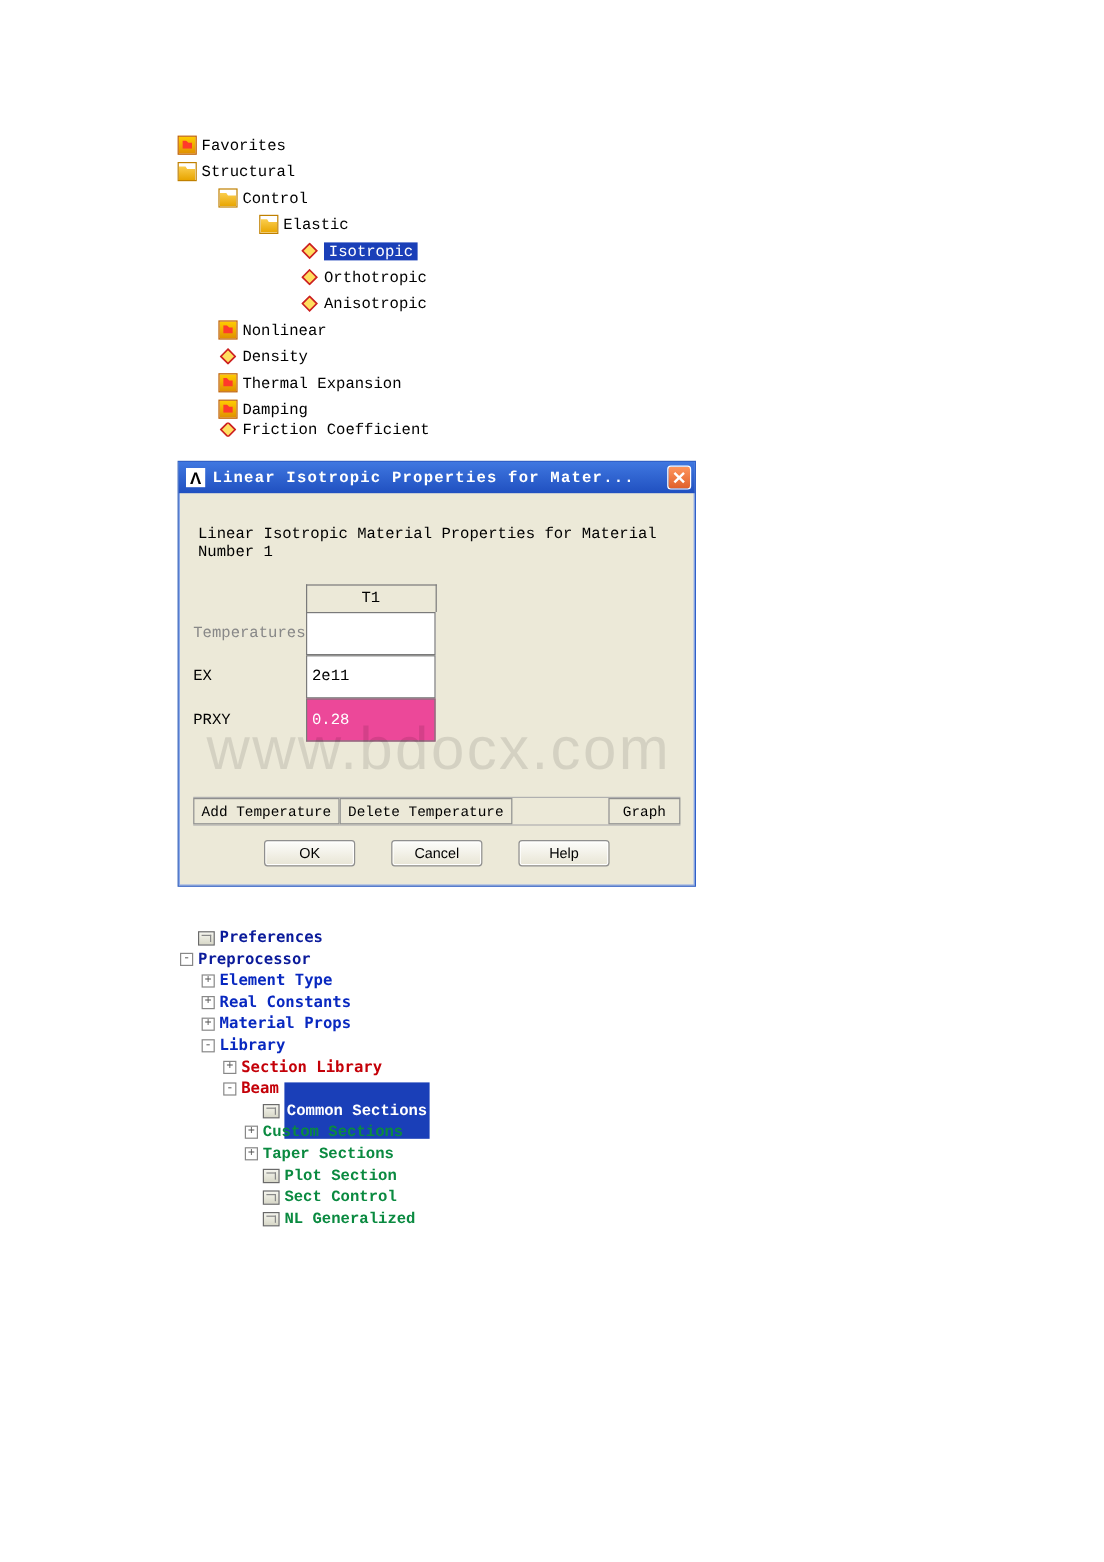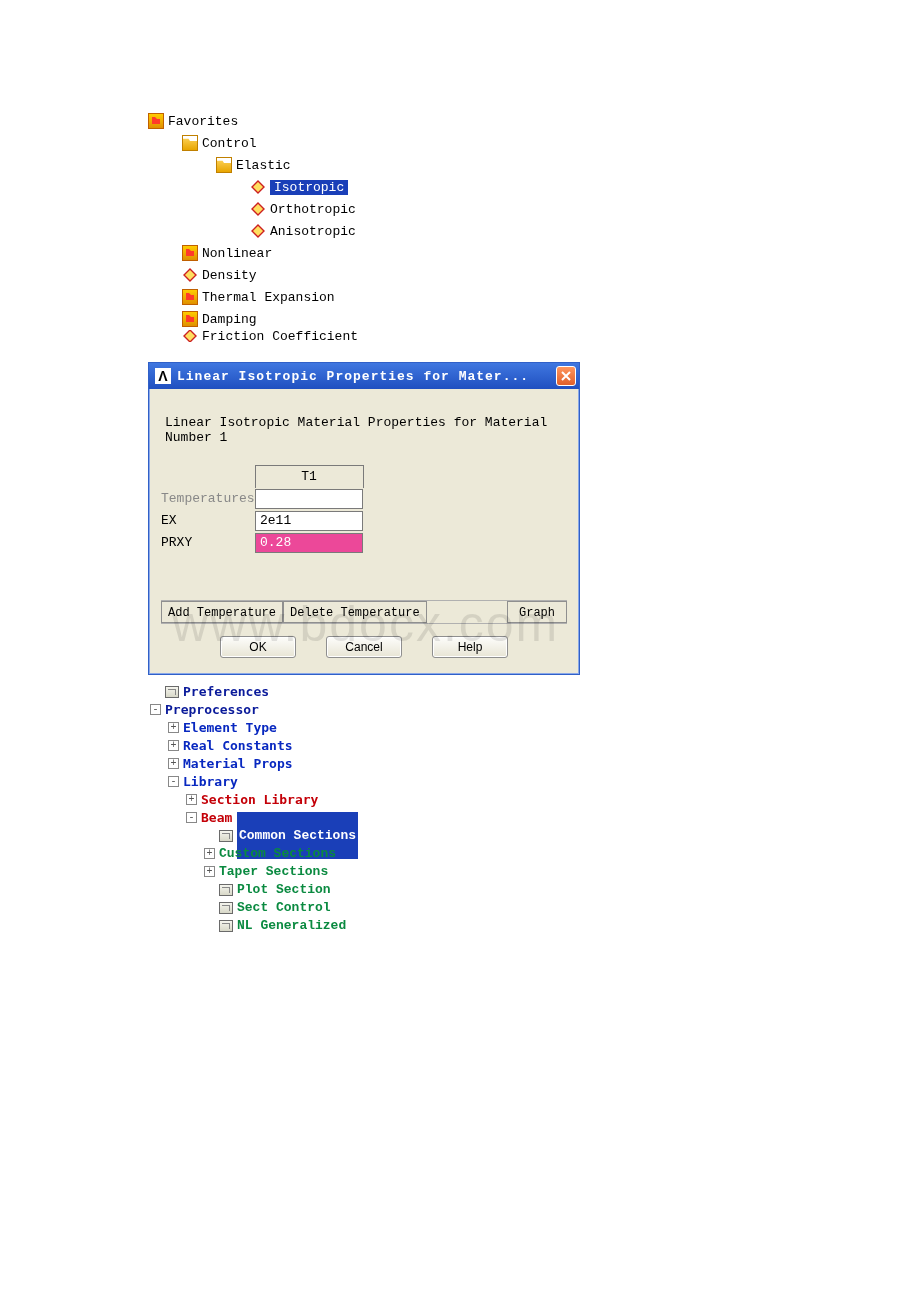--- a/index.html
+++ b/index.html
@@ -113,21 +113,21 @@
     padding-left: 0;
   }
   .grid .col-left.dim { color: #888; }
   .grid .col-val { width: 108px; }
   .th-val {
     border: 1px solid #7a7a7a;
     border-bottom: none;
     text-align: center;
   }
   .cell-input {
-    width: 100%; height: 20px;
+    width: 100%; height: 36px;
     border: 1px solid #7a7a7a;
     padding: 0 4px;
     font-family: inherit; font-size: 13px;
     background: #fff;
     outline: none;
   }
   .cell-input:focus, .cell-input.sel {
     background: #ec4899; color: #fff;
   }
 
@@ -159,21 +159,21 @@
     padding: 4px 6px;
   }
 
   .dialog-footer {
     display:flex; justify-content:center; gap: 30px;
     padding: 12px 0 10px 0;
   }
   .btn-w { width: 76px; font-family: "Microsoft Sans Serif", Arial, sans-serif; }
 
   
-  .tree2 { margin-top: 8px; margin-left: 2px; }
+  .tree2 { margin-top: 34px; margin-left: 2px; }
   .mnode { display:flex; align-items:center; height: 18px; font-family: "SimSun", monospace; font-size: 13px; }
   .mnode .plusbox {
     width: 11px; height: 11px;
     border: 1px solid #888;
     display:flex; align-items:center; justify-content:center;
     font-size: 10px; line-height: 9px;
     margin-right: 4px;
     color:#555;
     flex-shrink:0;
     font-family: "Courier New", monospace;
@@ -220,20 +220,25 @@
 </head>
 <body>
 
 <div class="page">
 
   <div class="tree1">
     <div class="tnode">
       <span class="indent in1"></span>
       <span class="icon icon-folder-red"></span>
       <span class="tlabel">Favorites</span>
+    </div>
+    <div class="tnode">
+      <span class="indent in1"></span>
+      <span class="icon icon-folder-yellow"></span>
+      <span class="tlabel">Structural</span>
     </div>
     <div class="tnode">
       <span class="indent in2"></span>
       <span class="icon icon-folder-yellow"></span>
       <span class="tlabel">Control</span>
     </div>
     <div class="tnode">
       <span class="indent in3"></span>
       <span class="icon icon-folder-yellow"></span>
       <span class="tlabel">Elastic</span>

